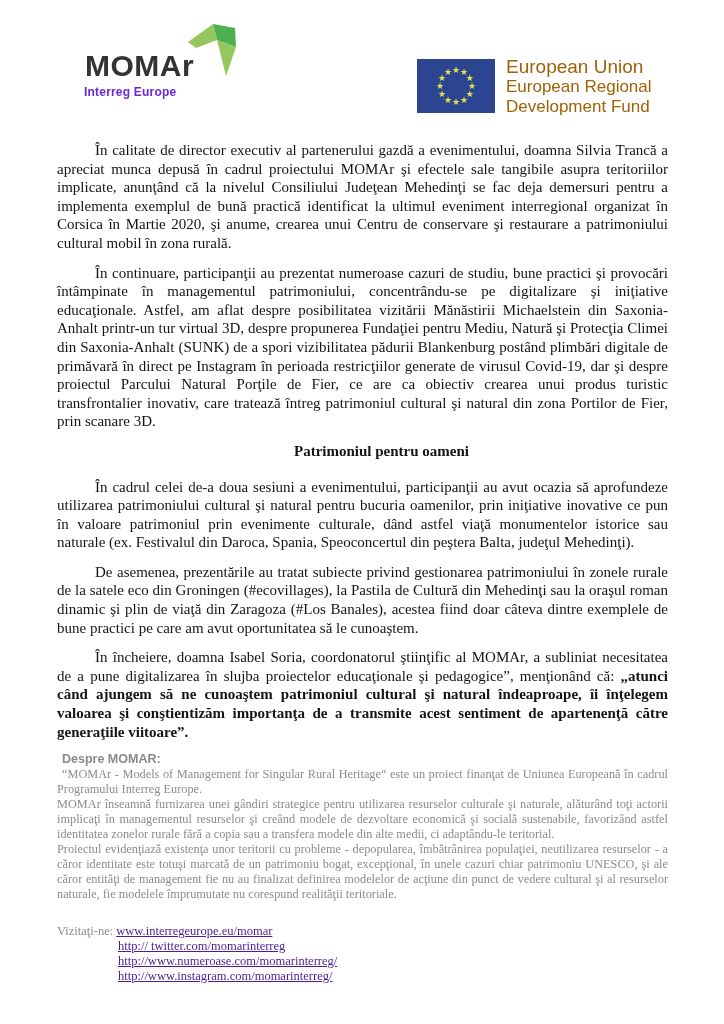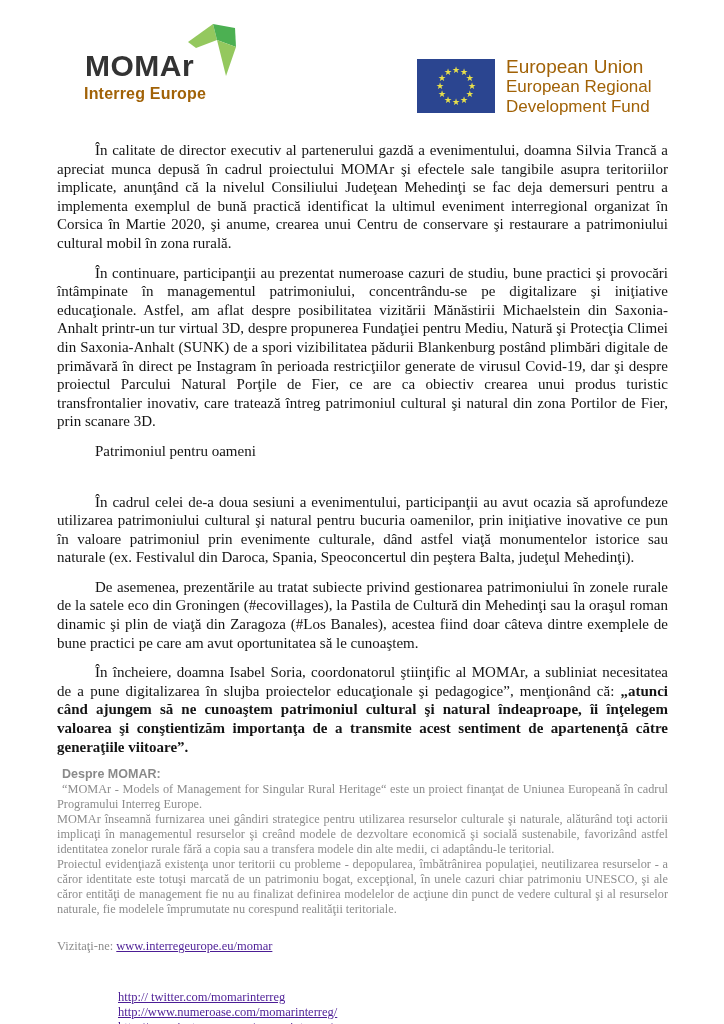--- a/index.html
+++ b/index.html
@@ -18,58 +18,58 @@
 
   .momar-logo { position:absolute; left:76px; top:24px; width:170px; height:84px; }
   .momar-wordmark {
     position:absolute; left:6px; top:27px;
     font-family:"Liberation Sans", sans-serif;
     font-weight:700; font-size:30px; line-height:1; color:#333333; letter-spacing:0.5px;
   }
   .momar-subtitle {
     position:absolute; left:5px; top:61px;
     font-family:"Liberation Sans", sans-serif;
-    font-weight:700; font-size:16px; color:#a16207; letter-spacing:0.2px;
+    font-weight:700; font-size:12px; color:#6d28d9; letter-spacing:0.2px;
   }
   .momar-flag { position:absolute; left:107px; top:0; }
 
   .eu-logo { position:absolute; left:414px; top:56px; display:flex; }
   .eu-flag { display:block; margin-top:3px; }
   .eu-text {
     margin-left:11px;
     font-family:"Liberation Sans", sans-serif;
     color:#a16207;
   }
   .eu-line1 { font-size:19px; line-height:21px; }
   .eu-line2, .eu-line3 { font-size:17px; line-height:20px; }
 
   
   .content {
     position:absolute; left:57px; top:133px; width:611px;
     text-align:justify;
     font-size:15px; line-height:18.6px;
   }
   .body-p { margin:8px 0 11px; text-indent:38px; }
-  .section-heading { font-weight:400; margin:7px 0 32px; text-indent:38px; text-align:left; }
+  .section-heading { font-weight:700; margin:7px 0 17px; text-indent:38px; text-align:center; }
   .closing-bold { font-weight:700; }
 
   
   .about { margin-top:9px; color:#8c8c8c; font-size:12.3px; line-height:15px; }
   .about-heading {
     font-family:"Liberation Sans", sans-serif;
     font-weight:700; font-size:12.5px; color:#8a8a8a; padding-left:5px;
     margin:0; text-align:left;
   }
   .about p { margin:0; }
   .about .first-indent { text-indent:5px; }
 
   
   .links { margin-top:22px; color:#8c8c8c; font-size:12.5px; line-height:14.8px; text-align:left; }
   .links a { color:#4c1d95; text-decoration:underline; cursor:pointer; }
-  .links-rest { margin-left:61px;margin-top:36px; }
+  .links-rest { margin-left:61px; }
   .links-rest a { display:block; }
 </style>
 </head>
 <body>
 
 <div class="page">
 
   <div class="header">
 
     <div class="momar-logo">

